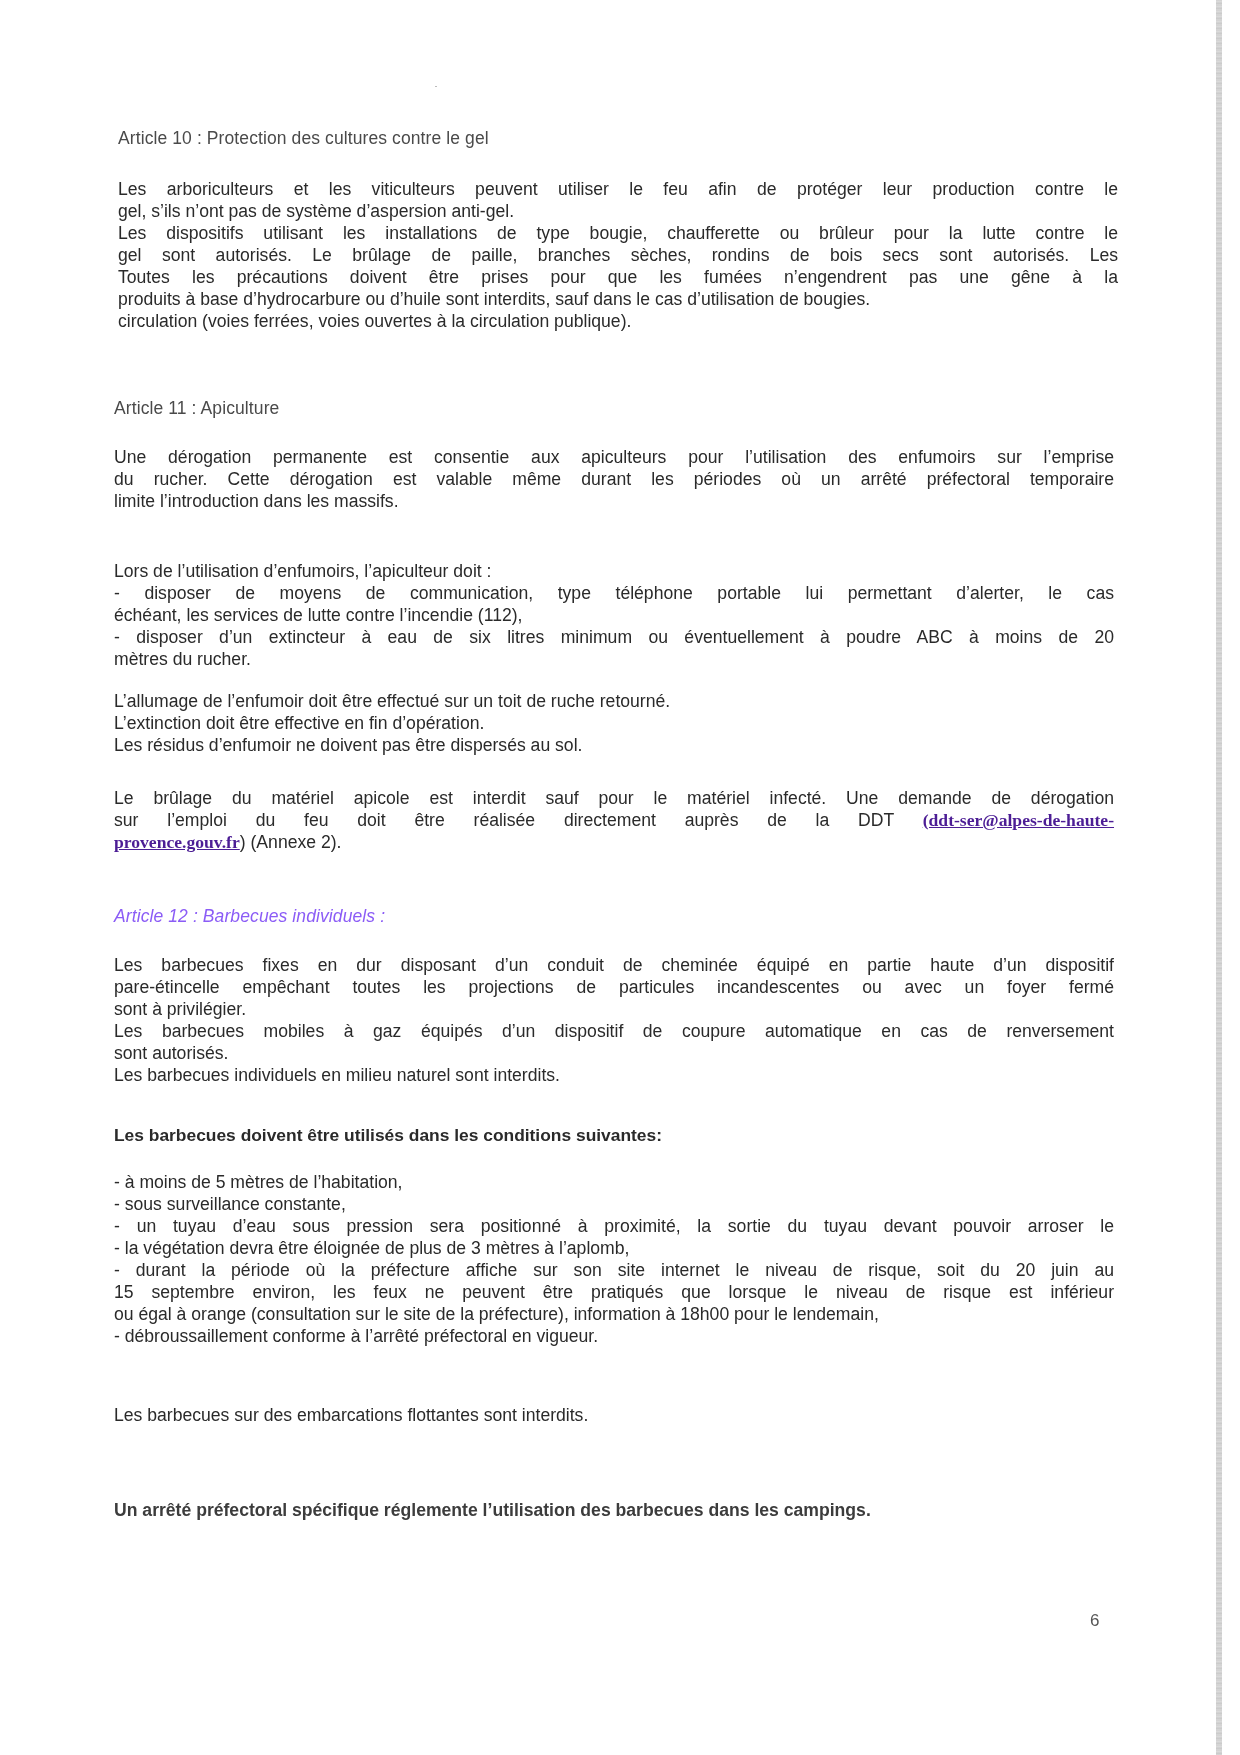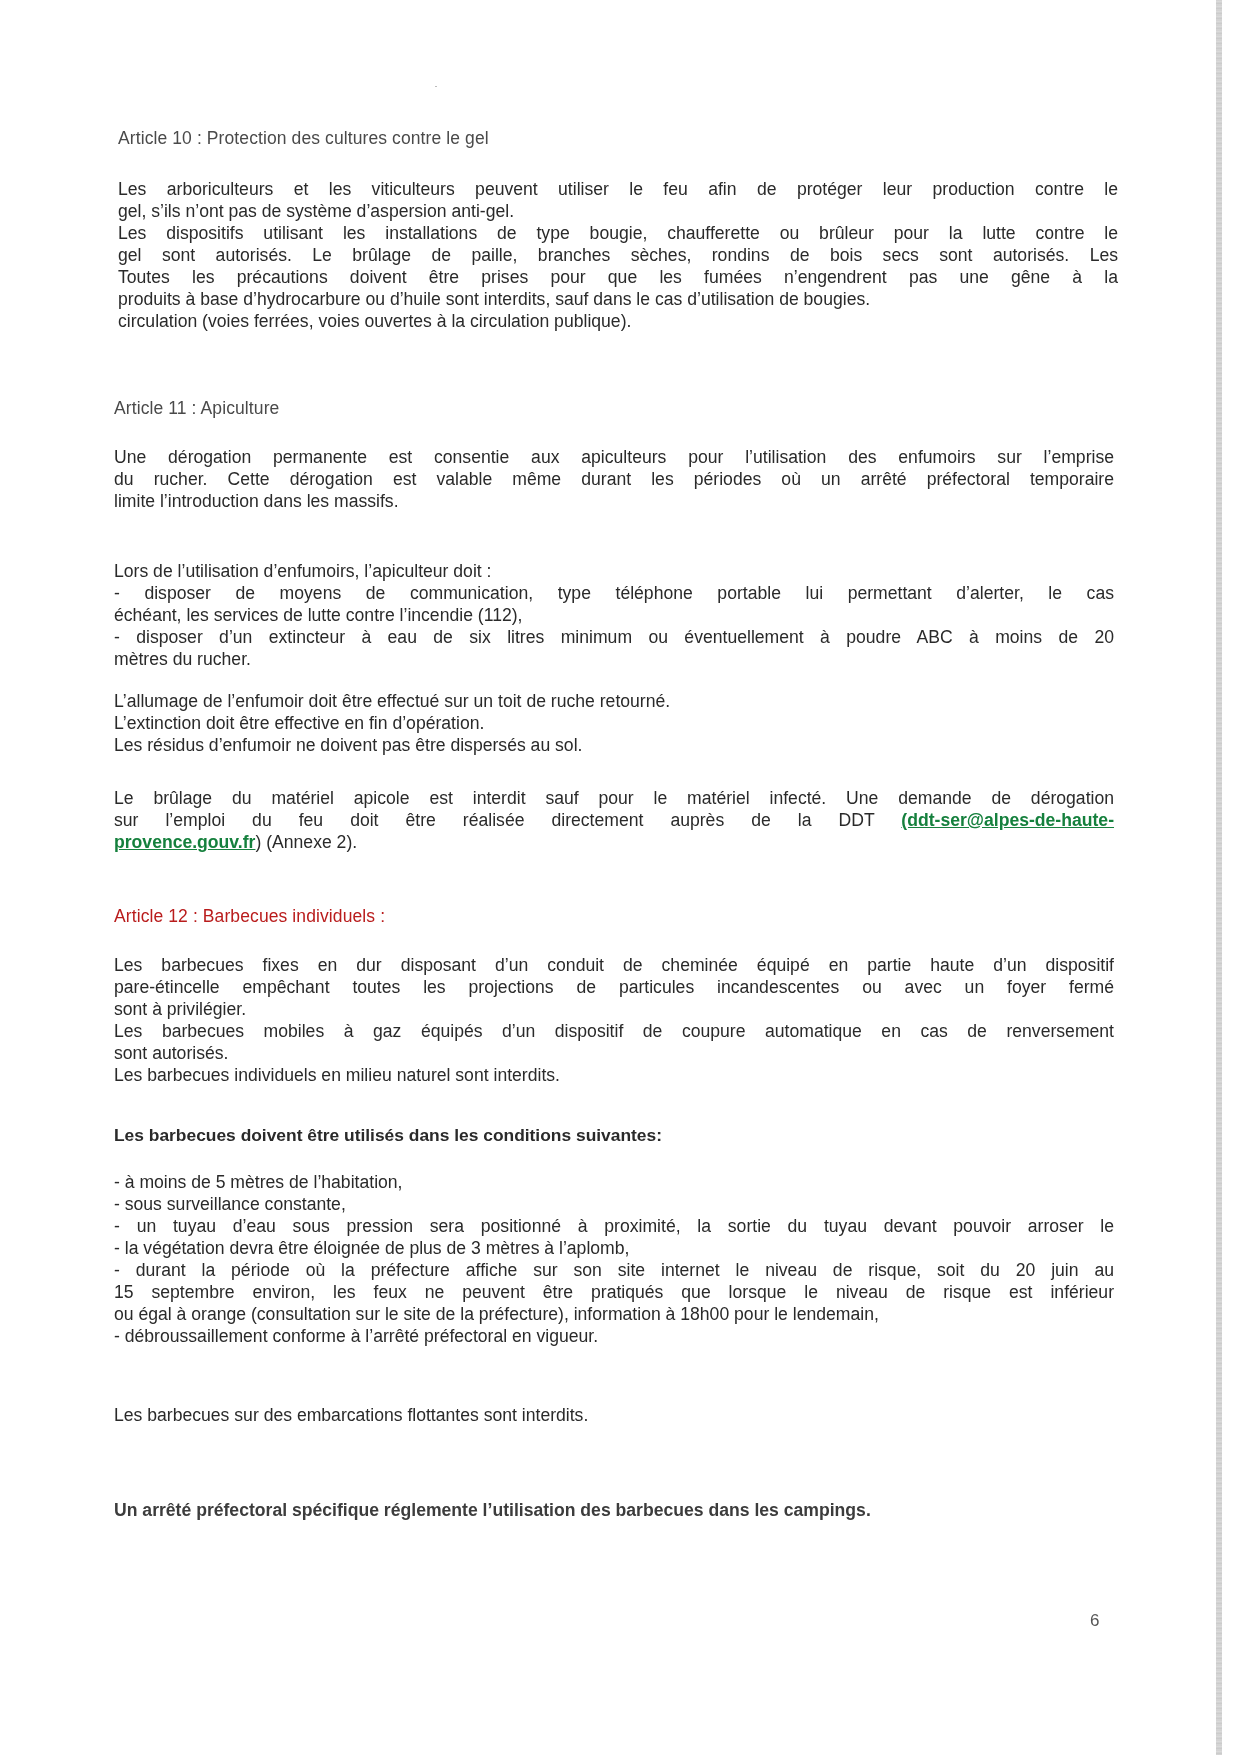--- a/index.html
+++ b/index.html
@@ -38,21 +38,21 @@
       top: 0;
       width: 1000px;
     }
     .heading {
       position: absolute;
       font-size: 17.5px;
       color: #4a4a4a;
       letter-spacing: 0.1px;
       white-space: nowrap;
     }
-    .heading.dark { color: #b91c1c; }
+    .heading.dark { color: #8b5cf6; font-style: italic; }
     .para {
       position: absolute;
       width: 1000px;
       font-size: 17.6px;
       line-height: 22px;
       color: #2a2a2a;
     }
     .line {
       display: block;
       white-space: nowrap;
@@ -66,21 +66,22 @@
     .bold-sub {
       position: absolute;
       font-size: 17.4px;
       font-weight: bold;
       color: #2a2a2a;
       white-space: nowrap;
     }
     .email-link {
       font-weight: bold;
       text-decoration: underline;
-      color: #15803d;
+      color: #4c1d95;
+      font-family: Liberation Serif, serif;
     }
     .page-number {
       position: absolute;
       left: 1090px;
       top: 1611px;
       font-size: 17px;
       color: #555;
     }
   </style>
 </head>

